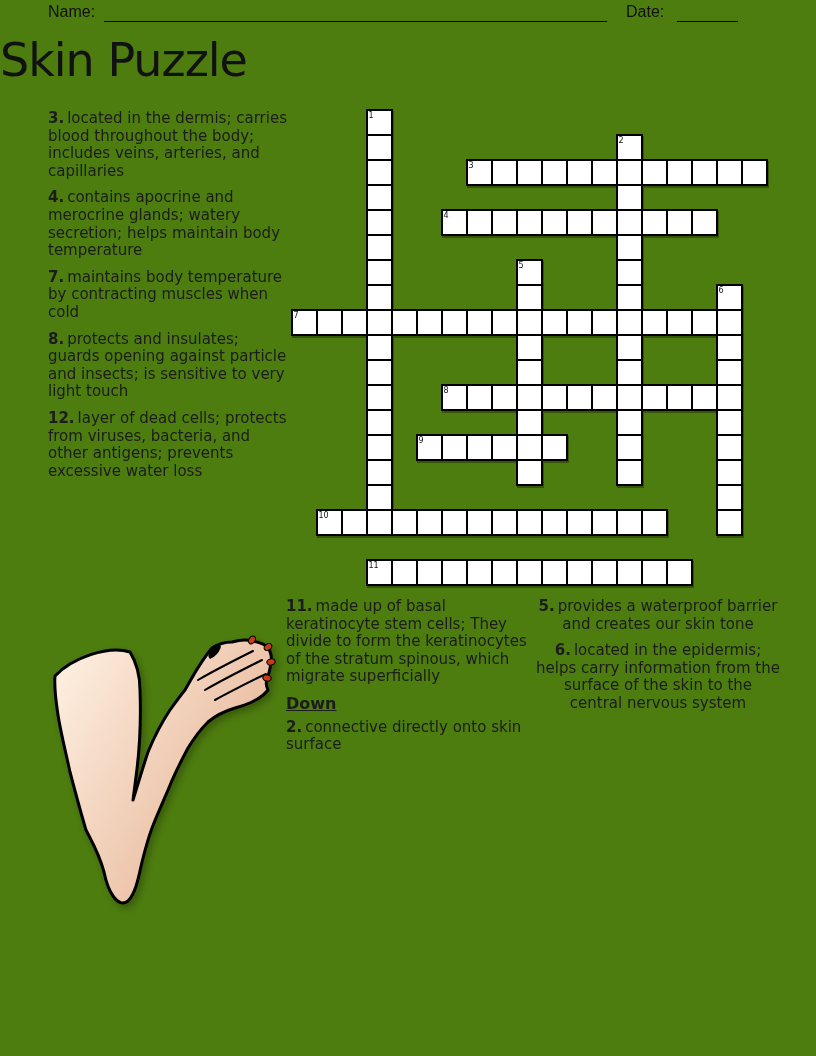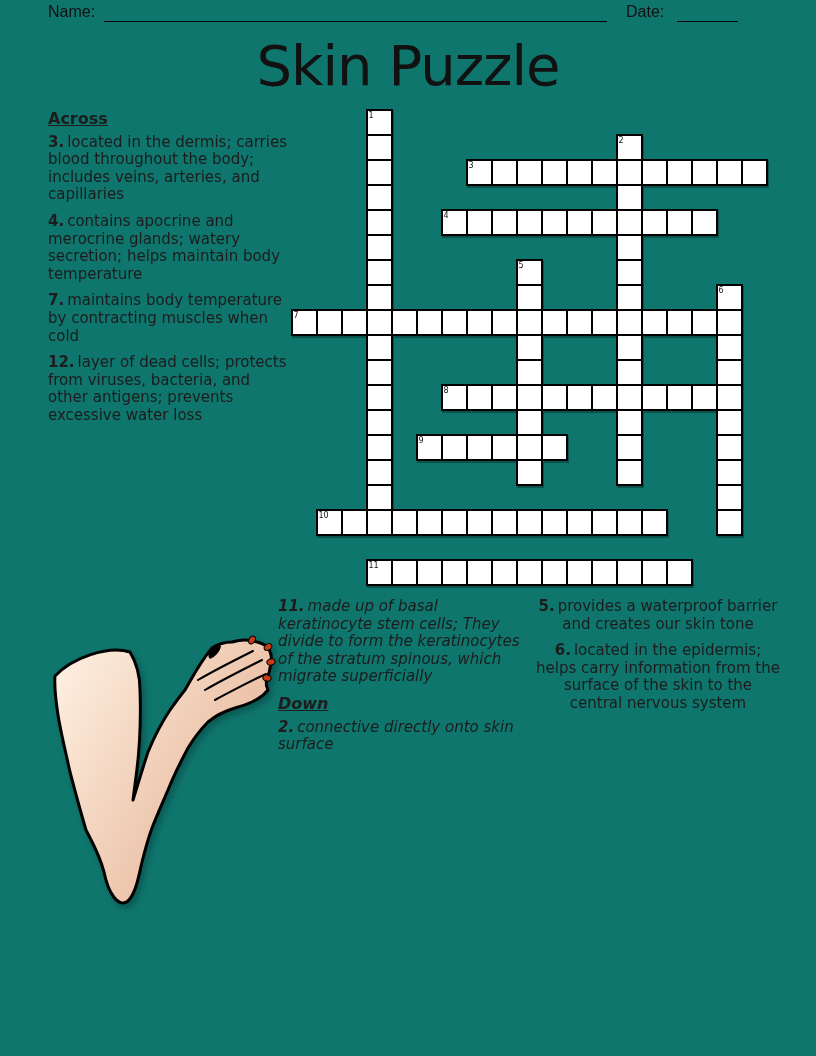--- a/index.html
+++ b/index.html
@@ -1,19 +1,19 @@
 <!DOCTYPE html>
 <html><head>
 <meta charset="utf-8">
 <style>
   html,body{margin:0;padding:0;background:#fff;}
   .page{
     position:relative;
     width:816px;height:1056px;
-    background:#0f766e;
+    background:#4d7c0f;
     overflow:hidden;
     font-family:"DejaVu Sans",sans-serif;
     color:#1c1c1c;
   }
   
   .hdr-label{
     position:absolute;top:3px;
     font-family:"Liberation Sans",sans-serif;
     font-size:16px;color:#111;
   }
@@ -21,27 +21,27 @@
   .date-label{left:626px;}
   .write-line{
     position:absolute;top:4px;height:17px;
     border-bottom:1.6px solid #000;
   }
   .name-line{left:104px;width:503px;}
   .date-line{left:677px;width:61px;}
   
   .title{
     position:absolute;left:0;right:0;top:33px;
-    margin:0;text-align:center;
-    font-size:56px;font-weight:500;letter-spacing:-1px;color:#111;
+    margin:0;
+    font-size:46px;font-weight:500;letter-spacing:-1px;color:#111;
   }
   
   .clue-col{position:absolute;font-size:15px;line-height:17.6px;}
   .across-col{left:48px;top:110px;width:240px;}
-  .mid-col{left:278px;top:598px;width:249px;font-style:italic;}
+  .mid-col{left:286px;top:598px;width:249px;}
   .right-col{left:536px;top:598px;width:244px;text-align:center;}
   .clue-heading{
     font-size:16px;font-weight:bold;text-decoration:underline;
     margin:0 0 6px 0;
   }
   .down-heading{margin-top:5px;}
   p.clue{margin:0 0 9px 0;}
   .cnum{font-weight:bold;margin-right:3px;}
   
   #crossword{
@@ -61,24 +61,24 @@
 <div class="page">
 
   <span class="hdr-label name-label">Name:</span>
   <span class="write-line name-line"></span>
   <span class="hdr-label date-label">Date:</span>
   <span class="write-line date-line"></span>
 
   <h1 class="title">Skin Puzzle</h1>
 
   <div class="clue-col across-col">
-    <p class="clue-heading">Across</p>
     <p class="clue"><b class="cnum">3.</b><span>located in the dermis; carries blood throughout the body; includes veins, arteries, and capillaries</span></p>
     <p class="clue"><b class="cnum">4.</b><span>contains apocrine and merocrine glands; watery secretion; helps maintain body temperature</span></p>
     <p class="clue"><b class="cnum">7.</b><span>maintains body temperature by contracting muscles when cold</span></p>
+    <p class="clue"><b class="cnum">8.</b><span>protects and insulates; guards opening against particle and insects; is sensitive to very light touch</span></p>
     <p class="clue"><b class="cnum">12.</b><span>layer of dead cells; protects from viruses, bacteria, and other antigens; prevents excessive water loss</span></p>
   </div>
 
   <svg id="crossword" width="482" height="482" viewBox="0 0 482 482" xmlns="http://www.w3.org/2000/svg">
       <rect x="76.5" y="1.5" width="25" height="25" fill="#ffffff" stroke="#000000" stroke-width="2" shape-rendering="crispEdges"></rect>
       <text x="78.5" y="10" class="cellnum">1</text>
       <rect x="76.5" y="26.5" width="25" height="25" fill="#ffffff" stroke="#000000" stroke-width="2" shape-rendering="crispEdges"></rect>
       <rect x="76.5" y="51.5" width="25" height="25" fill="#ffffff" stroke="#000000" stroke-width="2" shape-rendering="crispEdges"></rect>
       <rect x="76.5" y="76.5" width="25" height="25" fill="#ffffff" stroke="#000000" stroke-width="2" shape-rendering="crispEdges"></rect>
       <rect x="76.5" y="101.5" width="25" height="25" fill="#ffffff" stroke="#000000" stroke-width="2" shape-rendering="crispEdges"></rect>

